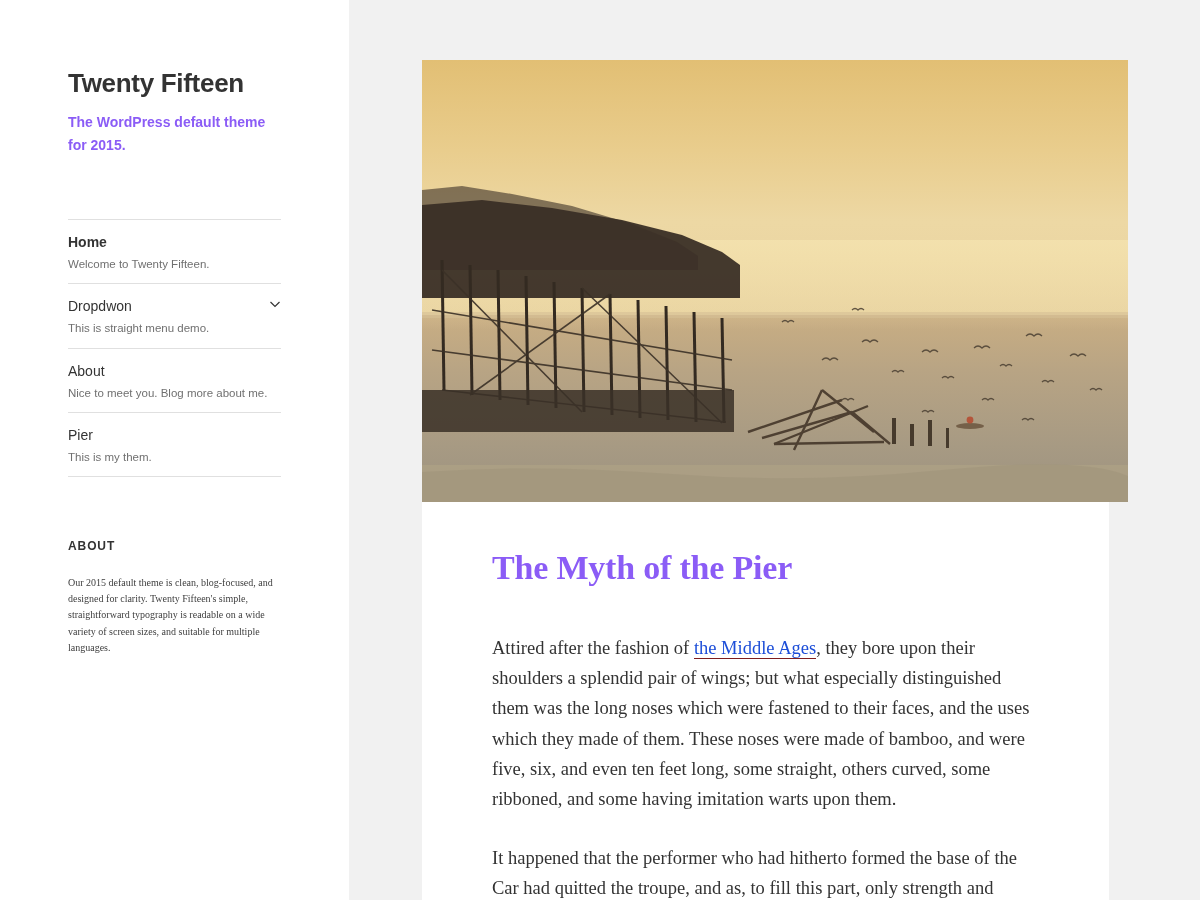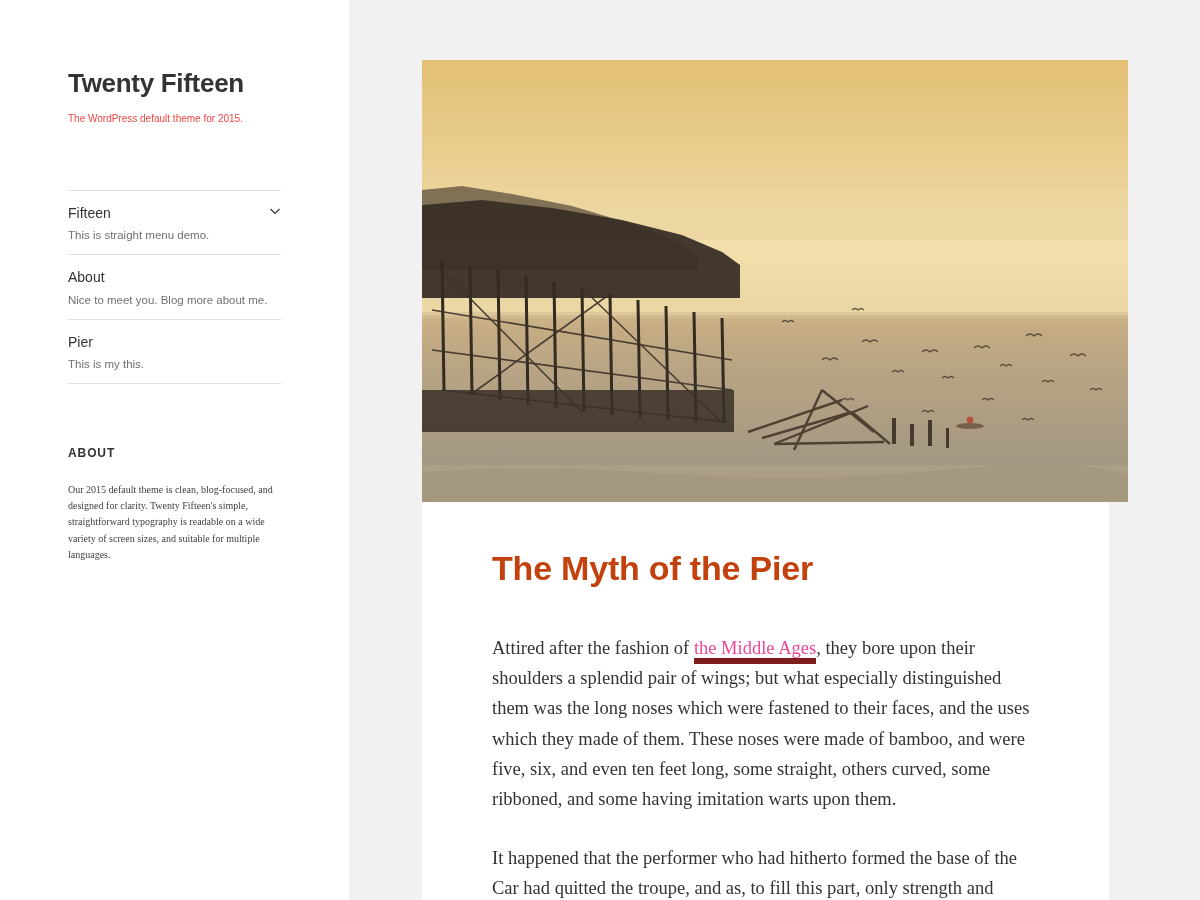--- a/index.html
+++ b/index.html
@@ -35,25 +35,26 @@
   .site-title {
     font-family: "Liberation Sans", sans-serif;
     font-size: 26px;
     font-weight: bold;
     color: #333333;
     letter-spacing: -0.3px;
     margin: 0 0 12px 0;
     line-height: 1.2;
   }
   .site-description {
-    font-size: 10px;
+    font-size: 14px;
     line-height: 1.6;
-    color: #ef4444;
+    color: #8b5cf6;
     margin: 0;
     max-width: 210px;
+    font-weight: bold;
   }
 
   .main-nav {
     margin-top: 63px;
     border-top: 1px solid #e0e0e0;
     width: 213px;
   }
   .nav-item {
     border-bottom: 1px solid #e0e0e0;
     padding: 13px 0 11px 0;
@@ -123,71 +124,75 @@
     overflow: hidden;
     background: #d8b27a;
   }
   .featured-image svg { display: block; }
 
   .entry {
     padding: 46px 70px 0 70px;
     background: #ffffff;
   }
   .entry-title {
-    font-family: Liberation Sans, sans-serif;
+    font-family: Liberation Serif, serif;
     font-size: 34px;
     font-weight: bold;
-    color: #c2410c;
+    color: #8b5cf6;
     margin: 0 0 44px 0;
     line-height: 1.2;
     letter-spacing: -0.2px;
   }
   .entry-content p {
     font-family: "Liberation Serif", serif;
     font-size: 18.5px;
     line-height: 1.64;
     color: #333333;
     margin: 0 0 28px 0;
   }
   .entry-content a {
-    color: #ec4899;
+    color: #1d4ed8;
     text-decoration: none;
-    border-bottom: 6px solid #7f1d1d;
+    border-bottom: 1px solid #7f1d1d;
   }
 </style>
 </head>
 <body>
 
 <div class="page">
 
   <aside class="sidebar">
     <h1 class="site-title">Twenty Fifteen</h1>
     <p class="site-description">The WordPress default theme for 2015.</p>
 
     <nav class="main-nav">
 
+      <div class="nav-item current">
+        <a class="nav-link" href="#">Home</a>
+        <div class="nav-desc">Welcome to Twenty Fifteen.</div>
+      </div>
 
       <div class="nav-item">
-        <a class="nav-link" href="#">Fifteen</a>
+        <a class="nav-link" href="#">Dropdwon</a>
         <span class="chevron-down-icon">
           <svg width="12" height="12" viewBox="0 0 12 12" aria-hidden="true">
             <path d="M1.5 4 L6 8.5 L10.5 4" fill="none" stroke="#333333" stroke-width="1.2"></path>
           </svg>
         </span>
         <div class="nav-desc">This is straight menu demo.</div>
       </div>
 
       <div class="nav-item">
         <a class="nav-link" href="#">About</a>
         <div class="nav-desc">Nice to meet you. Blog more about me.</div>
       </div>
 
       <div class="nav-item">
         <a class="nav-link" href="#">Pier</a>
-        <div class="nav-desc">This is my this.</div>
+        <div class="nav-desc">This is my them.</div>
       </div>
 
     </nav>
 
     <section class="widget">
       <h2 class="widget-title">ABOUT</h2>
       <p class="widget-text">Our 2015 default theme is clean, blog-focused, and designed for clarity. Twenty Fifteen's simple, straightforward typography is readable on a wide variety of screen sizes, and suitable for multiple languages.</p>
     </section>
   </aside>
 

